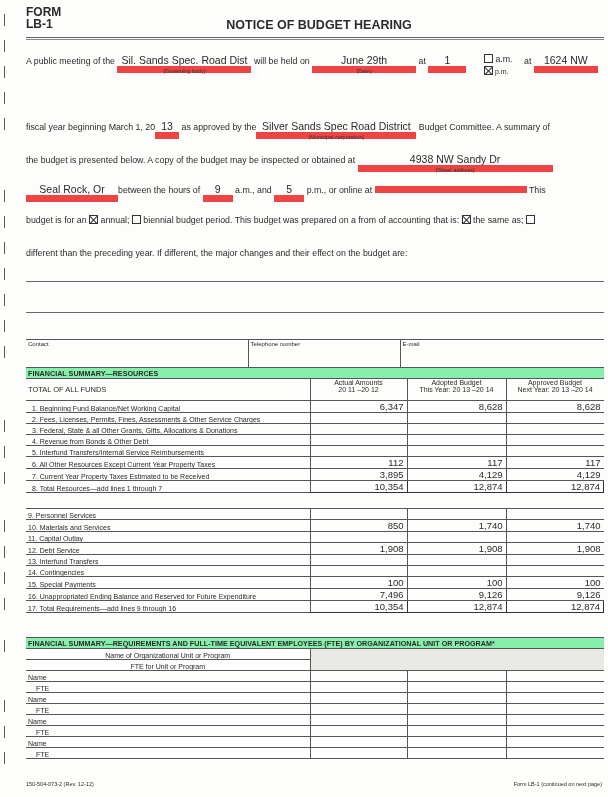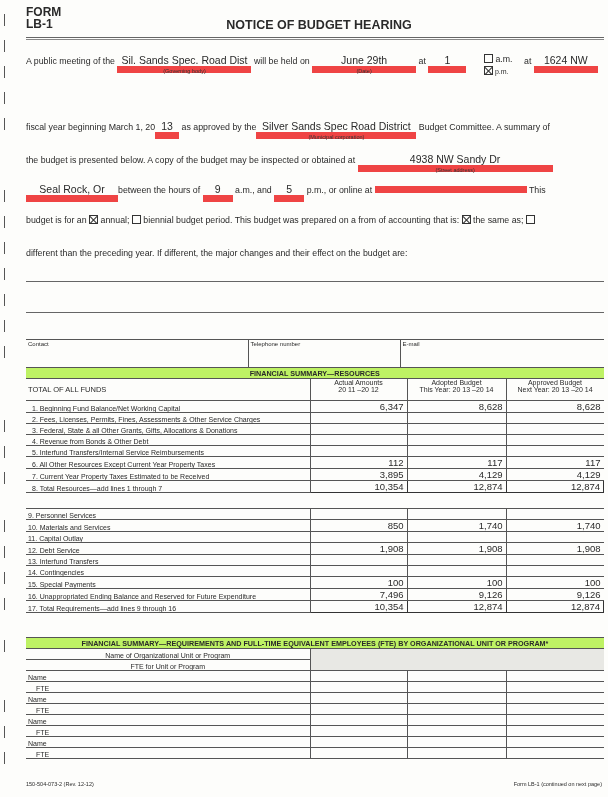--- a/index.html
+++ b/index.html
@@ -16,21 +16,21 @@
   .fill { display: inline-block; border-bottom: 7px solid #ef4444; text-align: center; font-size: 10.5px; position: relative; }
   .cap { position: absolute; left: 0; right: 0; top: 14px; text-align: center; font-size: 5.5px; color: #333; }
   .cb { display: inline-block; width: 9px; height: 9px; border: 1px solid #333; vertical-align: -1px; position: relative; }
   .cb.x::before, .cb.x::after { content: ""; position: absolute; left: 3px; top: -1px; width: 1px; height: 10px; background: #333; }
   .cb.x::before { transform: rotate(45deg); }
   .cb.x::after { transform: rotate(-45deg); }
   .rule { position: absolute; left: 26px; right: 4px; height: 1px; background: #666; }
   table { border-collapse: collapse; position: absolute; left: 26px; width: 578px; }
   td { font-size: 7px; padding: 0 2px; border: 1px solid #555; height: 11px; vertical-align: bottom; white-space: nowrap; overflow: hidden; }
   .num { text-align: right; font-size: 9.5px; padding-right: 3px; }
-  .hdr { text-align: center; font-weight: bold; font-size: 7.2px; background: #bef264; }
+  .hdr { text-align: left; font-weight: bold; font-size: 7.2px; background: #86efac; }
   .lbl { border-left: none; }
   .shade { background: #e8e8e4; }
   .ctc td { vertical-align: top; height: 24px; }
   .small { font-size: 6px; }
   .val { font-size: 9.5px; display: block; margin-top: 18px; }
   .bold { font-weight: normal; }
   .footer { font-size: 5.5px; top: 781px; }
 </style>
 </head>
 <body>

